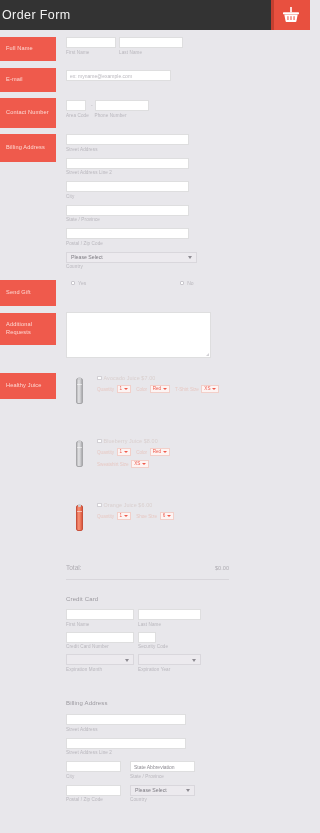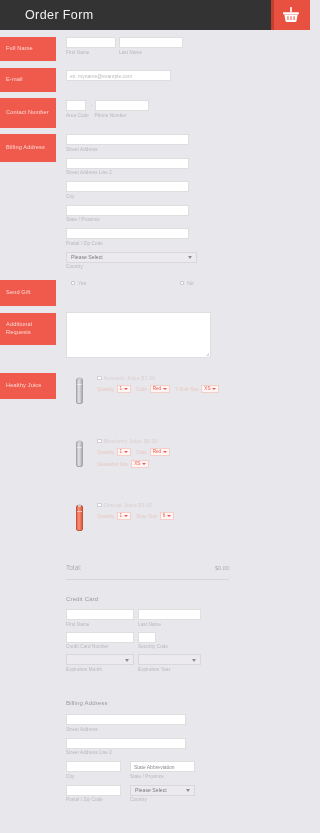--- a/index.html
+++ b/index.html
@@ -11,21 +11,21 @@
   }
   .page { position: relative; width: 310px; height: 833px; background: #e8e7eb; }
 
   
   .header {
     position: relative; height: 30px; background: #333333;
     display: flex; align-items: center;
   }
   .header-title {
     color: #f2f2f2; font-size: 12.5px; letter-spacing: .4px;
-    padding-left: 25px; font-weight: 400;
+    padding-left: 2px; font-weight: 400;
   }
   .basket-wrap {
     position: absolute; right: 0; top: 0; width: 39px; height: 30px;
     background: #e8503f; display: flex; align-items: center; justify-content: center;
   }
   .basket-wrap::before {
     content: ""; position: absolute; left: 0; top: 0; bottom: 0; width: 3px;
     background: #c33f30;
   }
   .basket-svg { display: block; }

